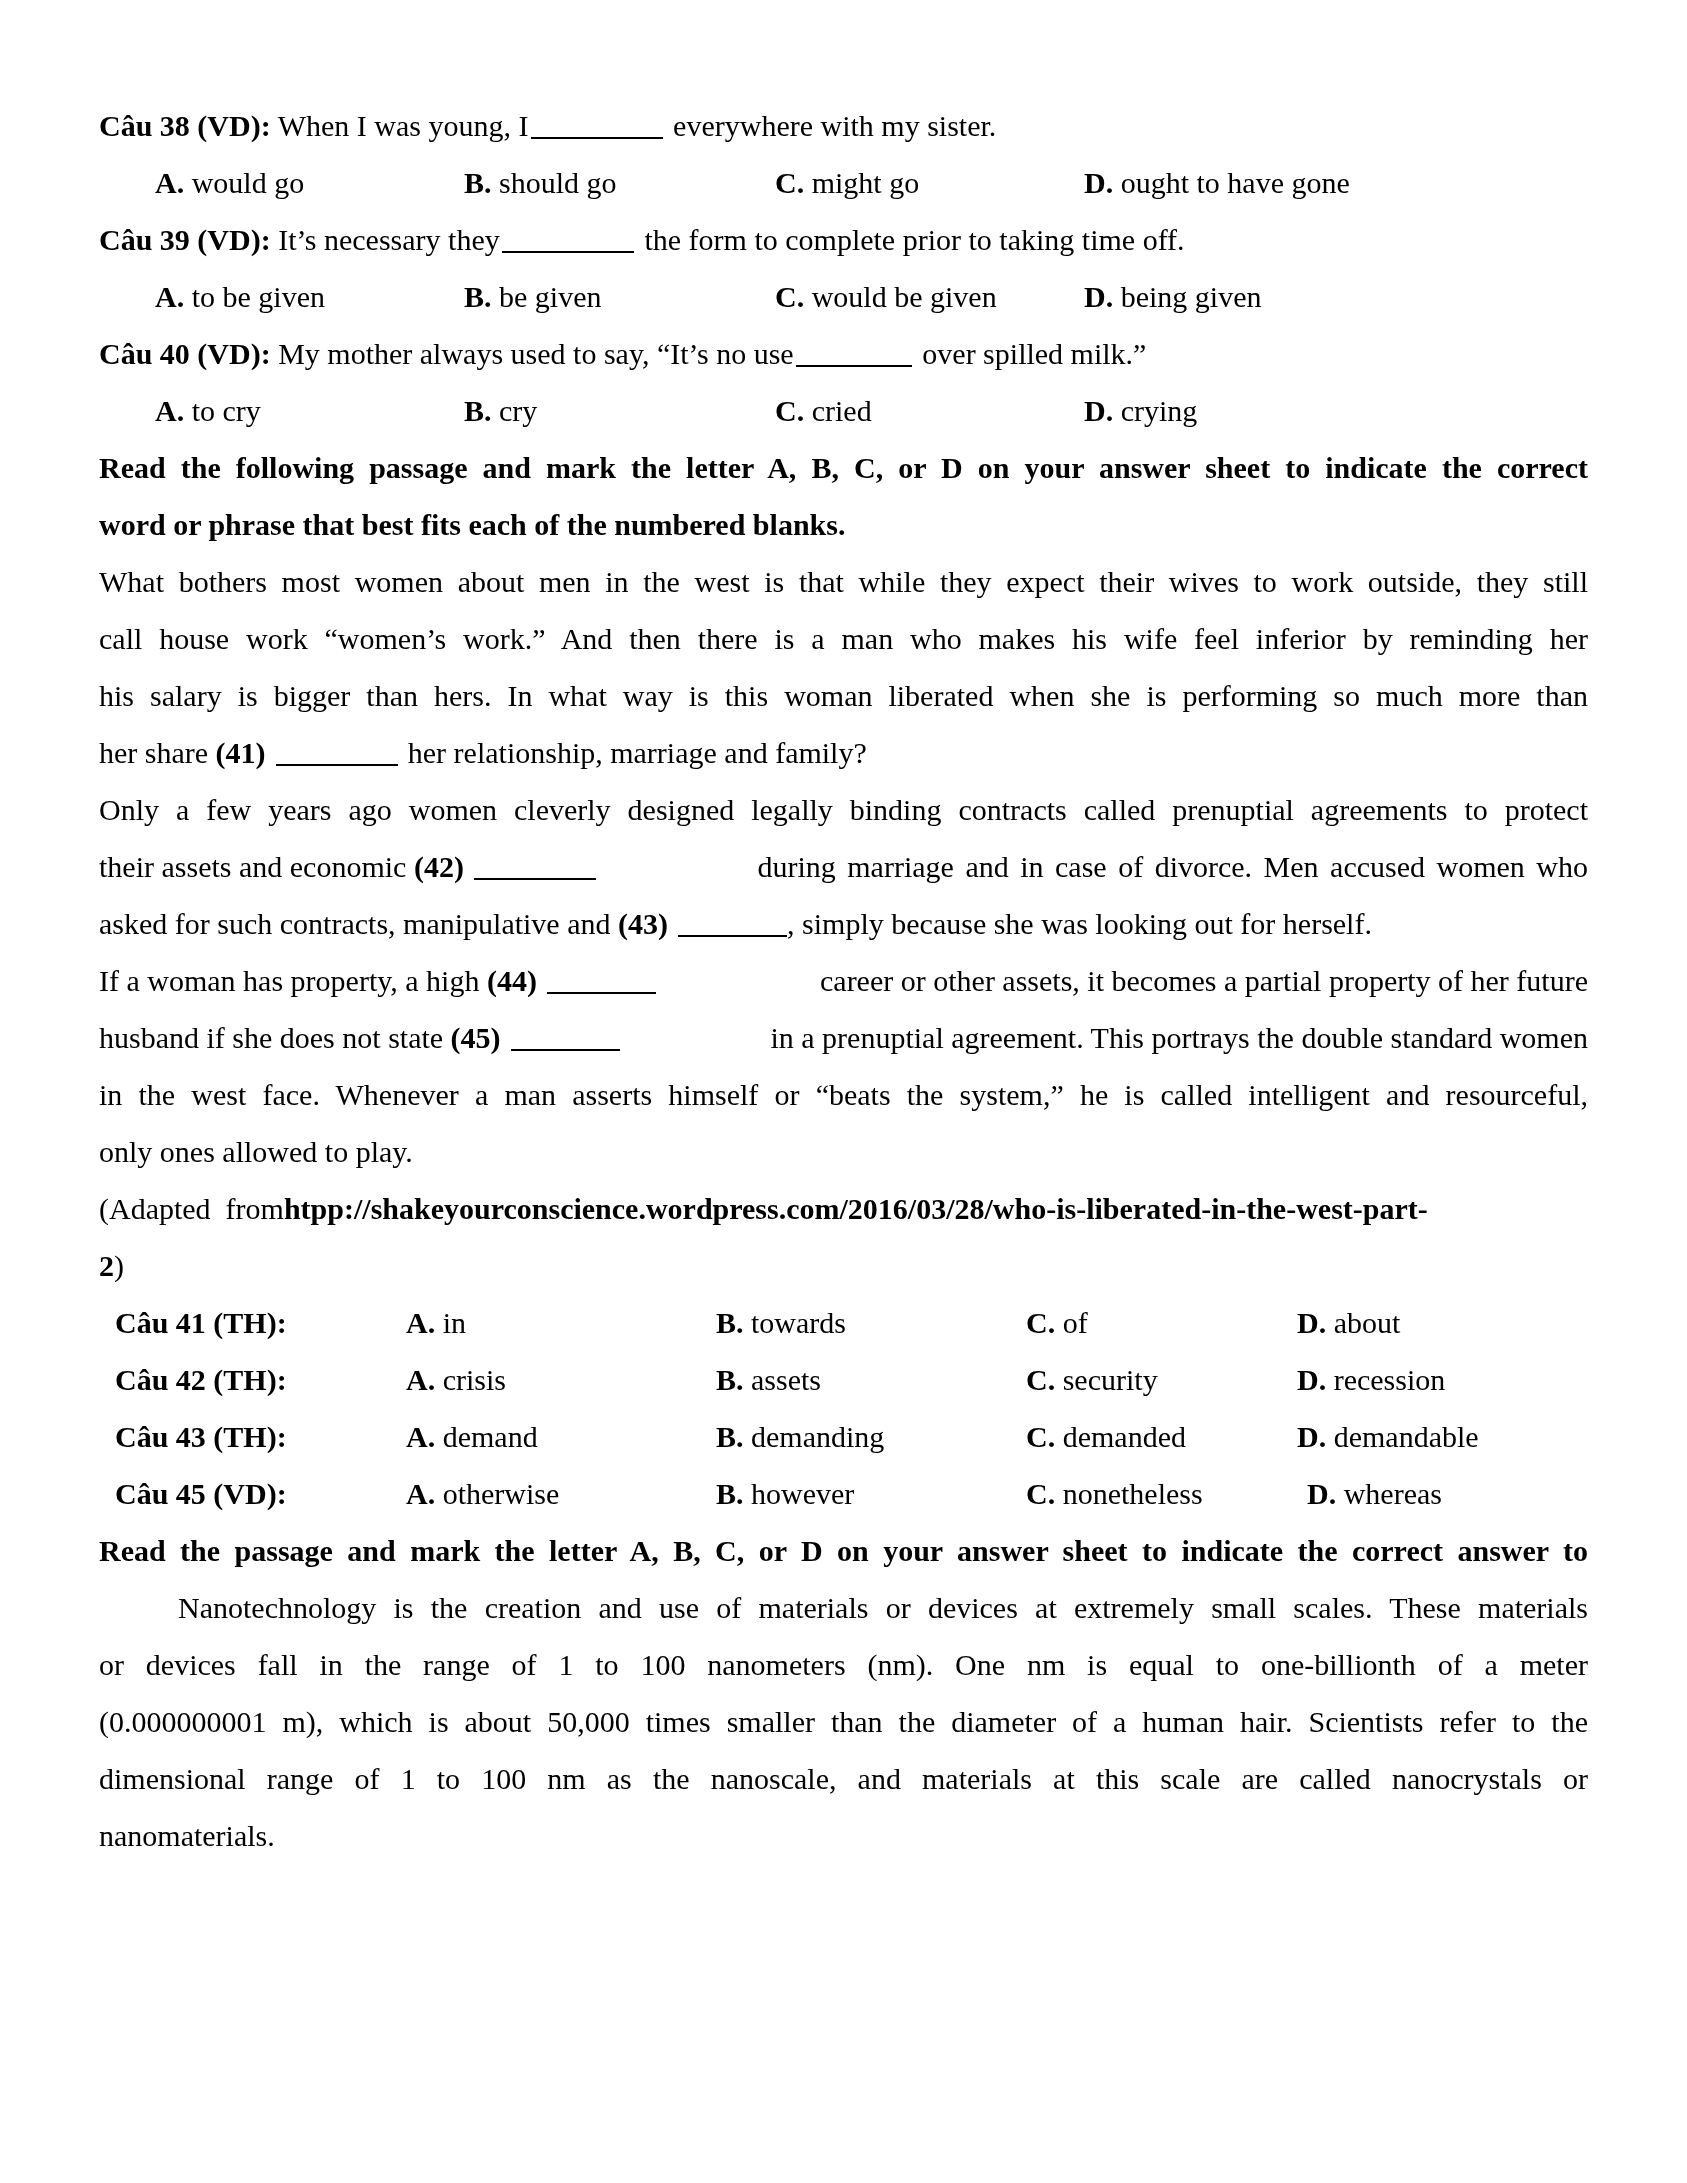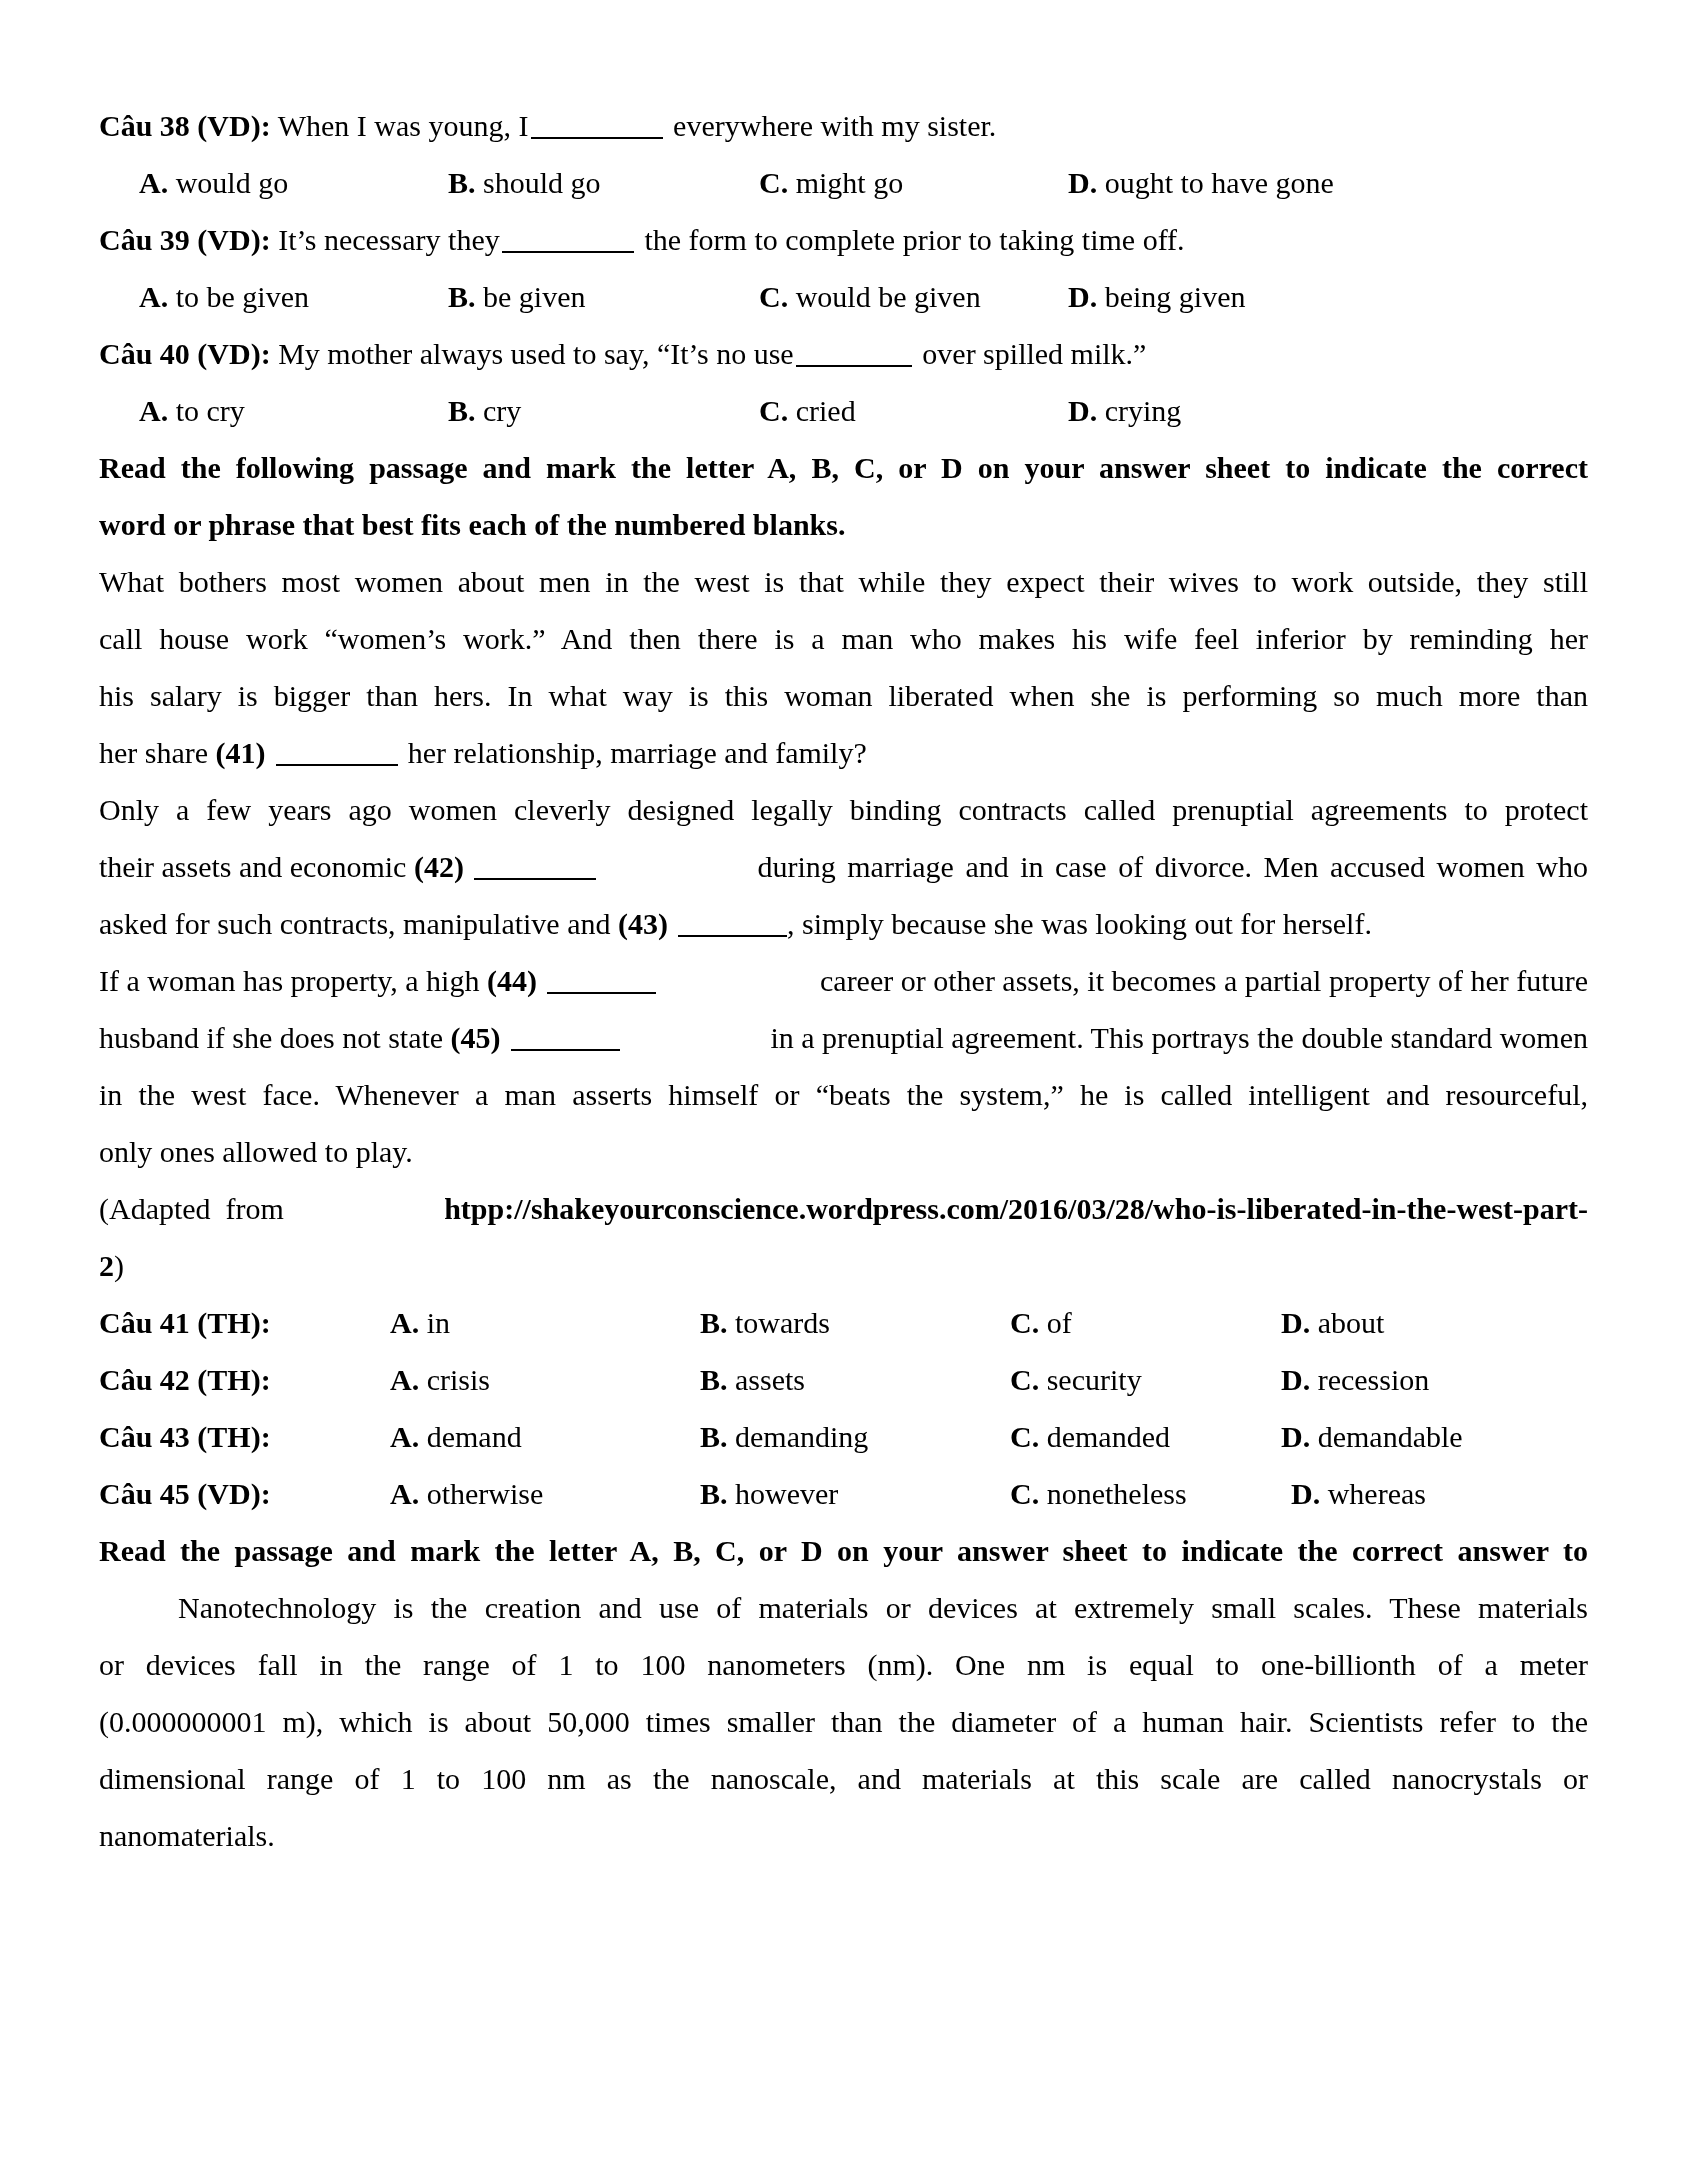--- a/index.html
+++ b/index.html
@@ -5,21 +5,21 @@
   html, body { margin: 0; padding: 0; background: #ffffff; }
   body {
     width: 1687px; height: 2183px; position: relative; overflow: hidden;
     font-family: "Liberation Serif", "DejaVu Serif", serif;
     color: #000; font-size: 30px;
   }
   .page { position: absolute; left: 99px; top: 97px; width: 1489px; }
   .line { height: 57px; line-height: 57px; white-space: nowrap; position: relative; }
   .b { font-weight: bold; }
   .just { text-align: justify; text-align-last: justify; white-space: normal; }
-  .opt-row { position: relative; }
+  .opt-row { position: relative; margin-left: 16px; }
   .opt { position: absolute; top: 0; }
   .blank { display: inline-block; border-bottom: 2.6px solid #000; height: 0.9em; vertical-align: baseline; margin: 0 2.6px; position: relative; top: 2.6px; }
   .indent { padding-left: 79px; }
 </style>
 </head>
 <body>
 
 <div class="page">
 
   <div class="line">
@@ -86,21 +86,21 @@
     <span><span>If a woman has property, a high</span> <span class="b">(44)</span> <span class="blank" style="width:109px"></span></span>
     <span>career or other assets, it becomes a partial property of her future</span>
   </div>
   <div class="line" style="display:flex;justify-content:space-between;">
     <span><span>husband if she does not state</span> <span class="b">(45)</span> <span class="blank" style="width:109px"></span></span>
     <span>in a prenuptial agreement. This portrays the double standard women</span>
   </div>
   <div class="line just">in the west face. Whenever a man asserts himself or “beats the system,” he is called intelligent and resourceful,</div>
   <div class="line">only ones allowed to play.</div>
 
-  <div class="line" style="display:flex;justify-content:space-between;gap:9px;">
+  <div class="line" style="display:flex;">
     <span style="white-space:pre">(Adapted  from</span>
     <span class="b">htpp://shakeyourconscience.wordpress.com/2016/03/28/who-is-liberated-in-the-west-part-</span>
   </div>
   <div class="line">
     <span class="b">2</span><span>)</span>
   </div>
 
   <div class="line opt-row">
     <span class="opt b" style="left:0">Câu 41 (TH):</span>
     <span class="opt" style="left:291px"><span class="b">A.</span> <span>in</span></span>

